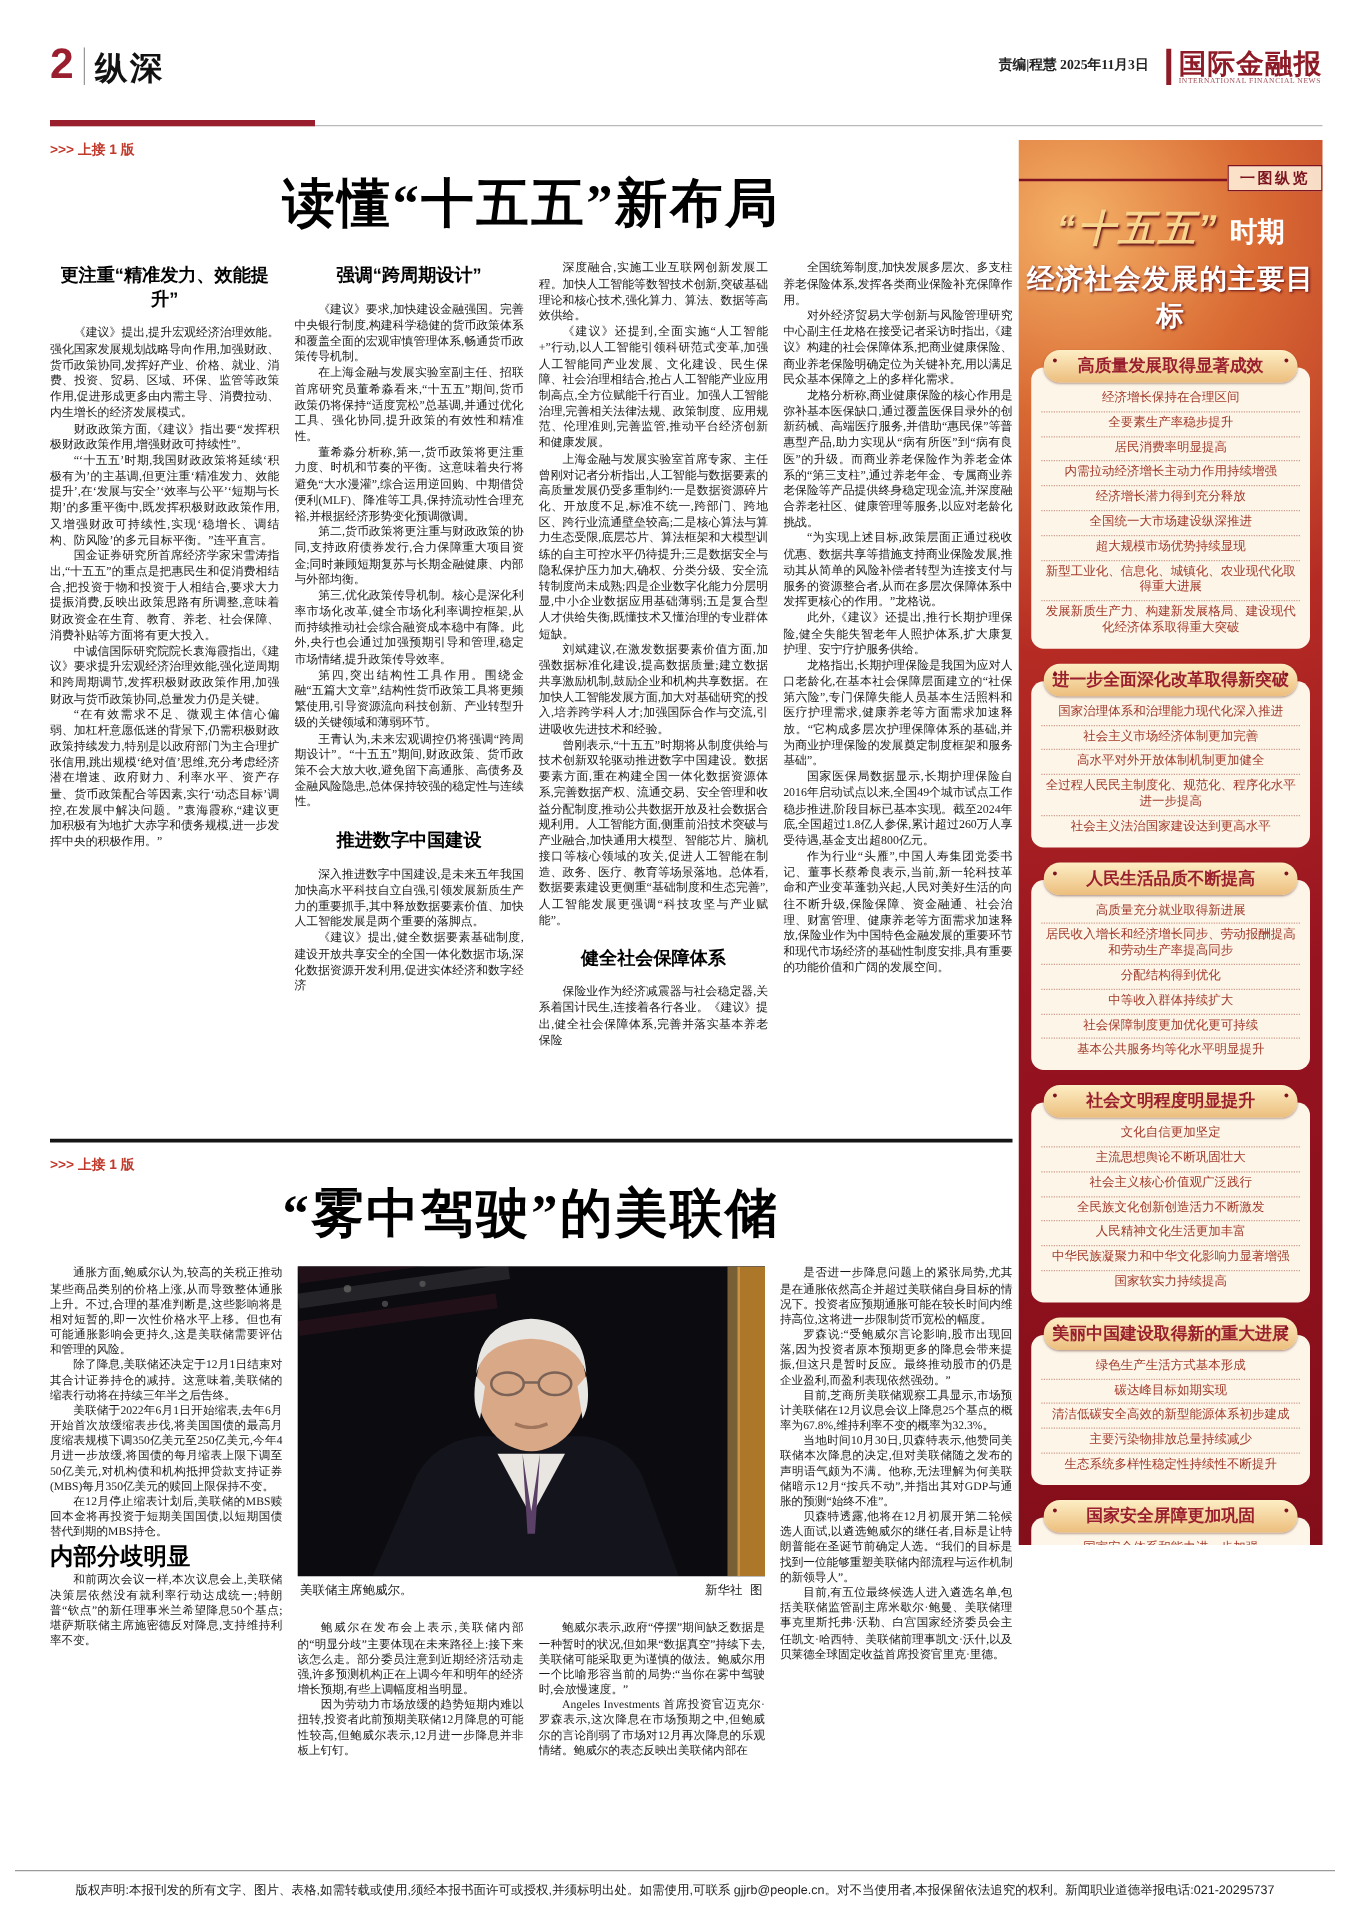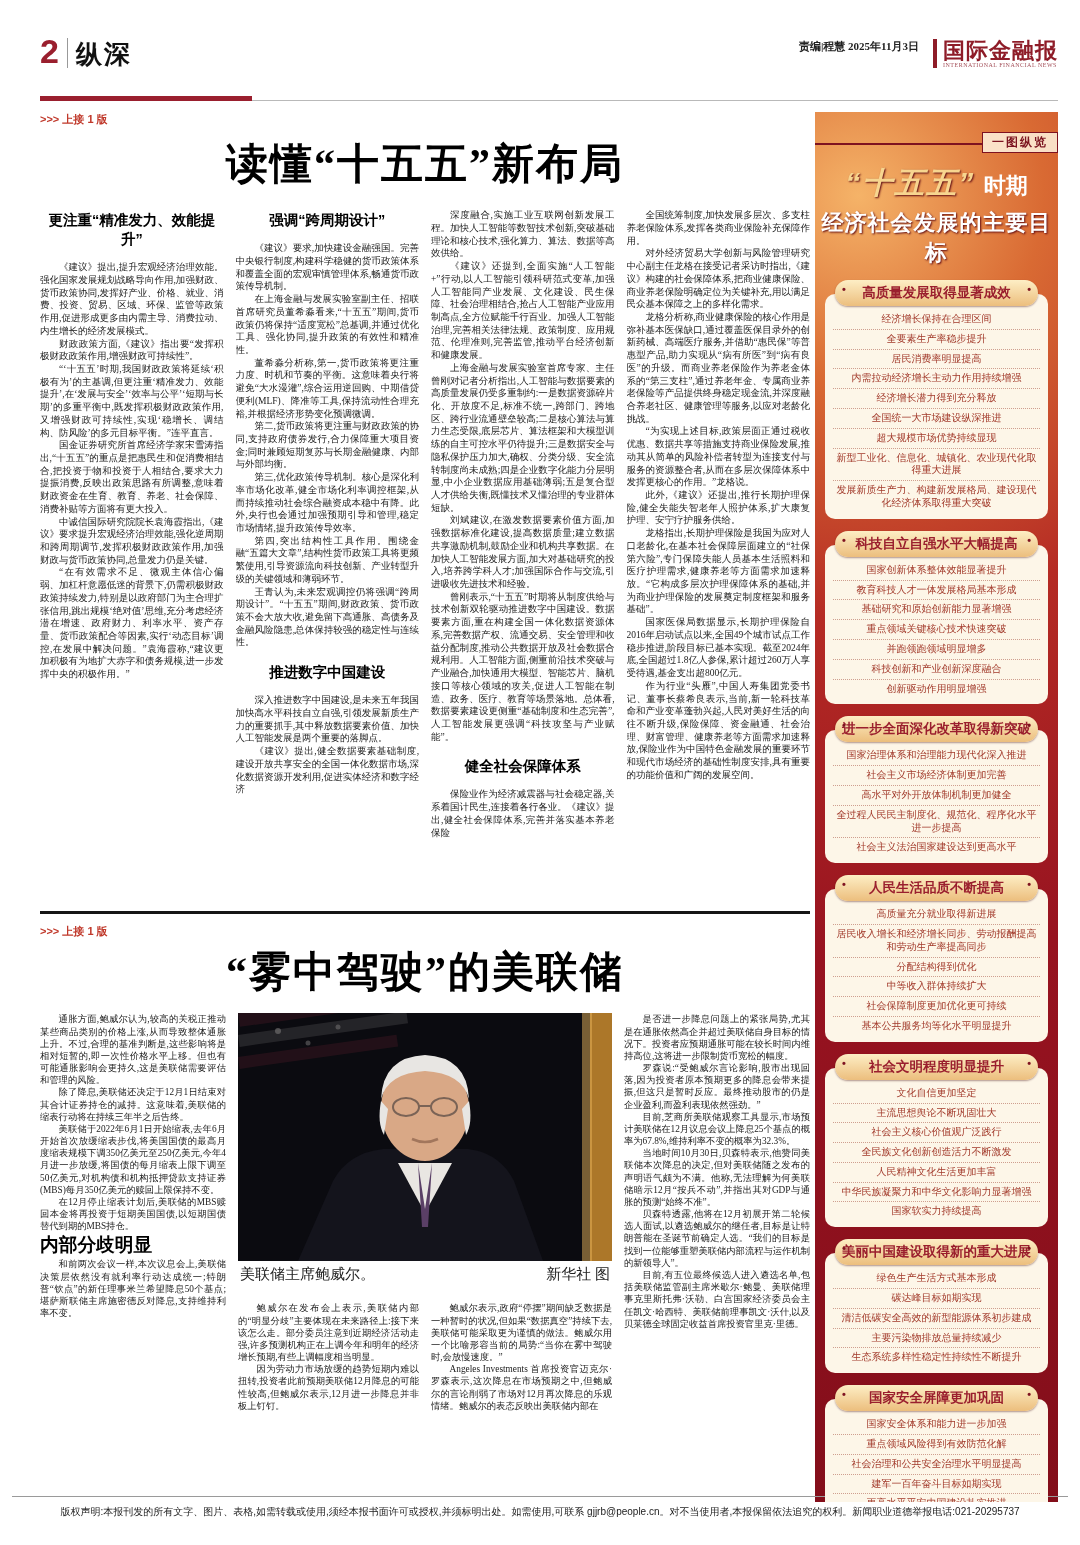--- a/index.html
+++ b/index.html
@@ -6,21 +6,21 @@
   html,body { width:1080px; height:1545px; background:#f3f3f1; }
   body { font-family:"Liberation Serif", serif; }
   .page { position:relative; width:1080px; height:1545px; background:#ffffff; overflow:hidden; }
 
   
   .masthead { position:absolute; left:40px; top:34px; width:1018px; display:flex; justify-content:space-between; align-items:flex-end; }
   .mh-left { display:flex; align-items:flex-end; gap:8px; }
   .pagenum { font-size:34px; font-weight:bold; color:#9a1f2e; line-height:1; font-family:"Liberation Sans",sans-serif; }
   .mh-divider { width:1px; height:30px; background:#999; display:inline-block; }
   .section-name { font-size:26px; font-weight:bold; color:#111; line-height:1.05; letter-spacing:2px; }
-  .mh-right { display:flex; align-items:flex-start; gap:14px; }
+  .mh-right { display:flex; align-items:center; gap:14px; }
   .editor-date { font-size:11px; font-weight:bold; color:#222; padding-bottom:4px; white-space:nowrap; }
   .brand { border-left:4px solid #8e1c28; padding-left:6px; }
   .brand-name { font-size:22px; font-weight:bold; color:#8e1c28; letter-spacing:1px; line-height:1.05; }
   .brand-sub { font-size:6px; color:#a4505a; letter-spacing:.5px; }
   .mh-rule { position:absolute; left:40px; top:96px; width:1018px; height:5px; }
   .mh-rule .gray { position:absolute; left:0; right:0; bottom:0; height:1px; background:#b9b9b9; }
   .mh-rule .red { position:absolute; left:0; bottom:0; width:212px; height:5px; background:#9a1f2e; }
 
   
   .main { position:absolute; left:40px; top:112px; width:770px; }
@@ -33,26 +33,26 @@
   .col h3.first { margin-top:2px; }
   .paras p { font-size:9.5px; line-height:1.34; color:#1a1a1a; text-align:justify; text-indent:2em; }
   .art-divider { border-top:3px solid #151515; margin:14px 0 10px; }
 
   
   .a2-cols { display:flex; gap:12px; height:474px; overflow:hidden; }
   .a2 .paras p { font-size:9.3px; line-height:1.31; }
   .a2-col { width:186px; flex:none; overflow:hidden; }
   .a2-mid { flex:1; min-width:0; display:flex; flex-direction:column; overflow:hidden; }
   .photo { width:100%; height:248px; background:#0c0c10; position:relative; overflow:hidden; }
-  .caption-row { display:flex; justify-content:space-between; font-size:15px; color:#222; padding:4px 2px 6px; font-family:Liberation Serif, serif; }
+  .caption-row { display:flex; justify-content:space-between; font-size:10px; color:#222; padding:4px 2px 6px; font-family:Liberation Mono, monospace; }
   .a2-sub { display:flex; gap:12px; flex:1; overflow:hidden;margin-top:12px; }
   .a2-sub .subcol { flex:1; min-width:0; overflow:hidden; }
 
   
-  .sidebar { position:absolute; left:815px; top:112px; width:243px; height:1390px; overflow:hidden;
+  .sidebar { position:absolute; left:815px; top:112px; width:243px; height:1124px; overflow:hidden;
              background: radial-gradient(circle at 18% 6%, #f5b368 0%, #d96a33 14%, #b52b24 32%, #971320 58%, #830e1a 100%);
              font-family:"Liberation Sans",sans-serif; }
   .sb-tag-row { display:flex; align-items:center; padding:8px 0 2px; }
   .sb-tag-line { flex:1; height:2px; background:#7e1220; margin-top:14px; }
   .sb-tag { color:#7c1420; background:rgba(255,245,225,.85); border:1px solid #7e1220; font-weight:bold; font-size:12px; padding:1px 9px; margin:12px 0 0; letter-spacing:2px; }
   .sb-title { text-align:center; margin-top:8px; }
   .sb-title .script { font-size:30px; font-weight:bold; color:#f7d58f; font-style:italic; text-shadow:1px 1px 2px #5f0a12; letter-spacing:2px; }
   .sb-title .rest { font-size:22px; font-weight:bold; color:#ffffff; margin-left:4px; }
   .sb-subtitle { text-align:center; font-size:22px; font-weight:bold; color:#ffffff; margin-top:4px; letter-spacing:1px; text-shadow:1px 1px 2px #5f0a12; }
   .sb-section { margin-top:12px; }
@@ -254,32 +254,20 @@
           <div class="item">居民消费率明显提高</div>
           <div class="item">内需拉动经济增长主动力作用持续增强</div>
           <div class="item">经济增长潜力得到充分释放</div>
           <div class="item">全国统一大市场建设纵深推进</div>
           <div class="item">超大规模市场优势持续显现</div>
           <div class="item">新型工业化、信息化、城镇化、农业现代化取得重大进展</div>
           <div class="item">发展新质生产力、构建新发展格局、建设现代化经济体系取得重大突破</div>
         </div>
     </section>
     <section class="sb-section">
-      <div class="sb-pill">科技自立自强水平大幅提高</div>
-      <div class="sb-card">
-          <div class="item">国家创新体系整体效能显著提升</div>
-          <div class="item">教育科技人才一体发展格局基本形成</div>
-          <div class="item">基础研究和原始创新能力显著增强</div>
-          <div class="item">重点领域关键核心技术快速突破</div>
-          <div class="item">并跑领跑领域明显增多</div>
-          <div class="item">科技创新和产业创新深度融合</div>
-          <div class="item">创新驱动作用明显增强</div>
-        </div>
-    </section>
-    <section class="sb-section">
       <div class="sb-pill">进一步全面深化改革取得新突破</div>
       <div class="sb-card">
           <div class="item">国家治理体系和治理能力现代化深入推进</div>
           <div class="item">社会主义市场经济体制更加完善</div>
           <div class="item">高水平对外开放体制机制更加健全</div>
           <div class="item">全过程人民民主制度化、规范化、程序化水平进一步提高</div>
           <div class="item">社会主义法治国家建设达到更高水平</div>
         </div>
     </section>
     <section class="sb-section">

